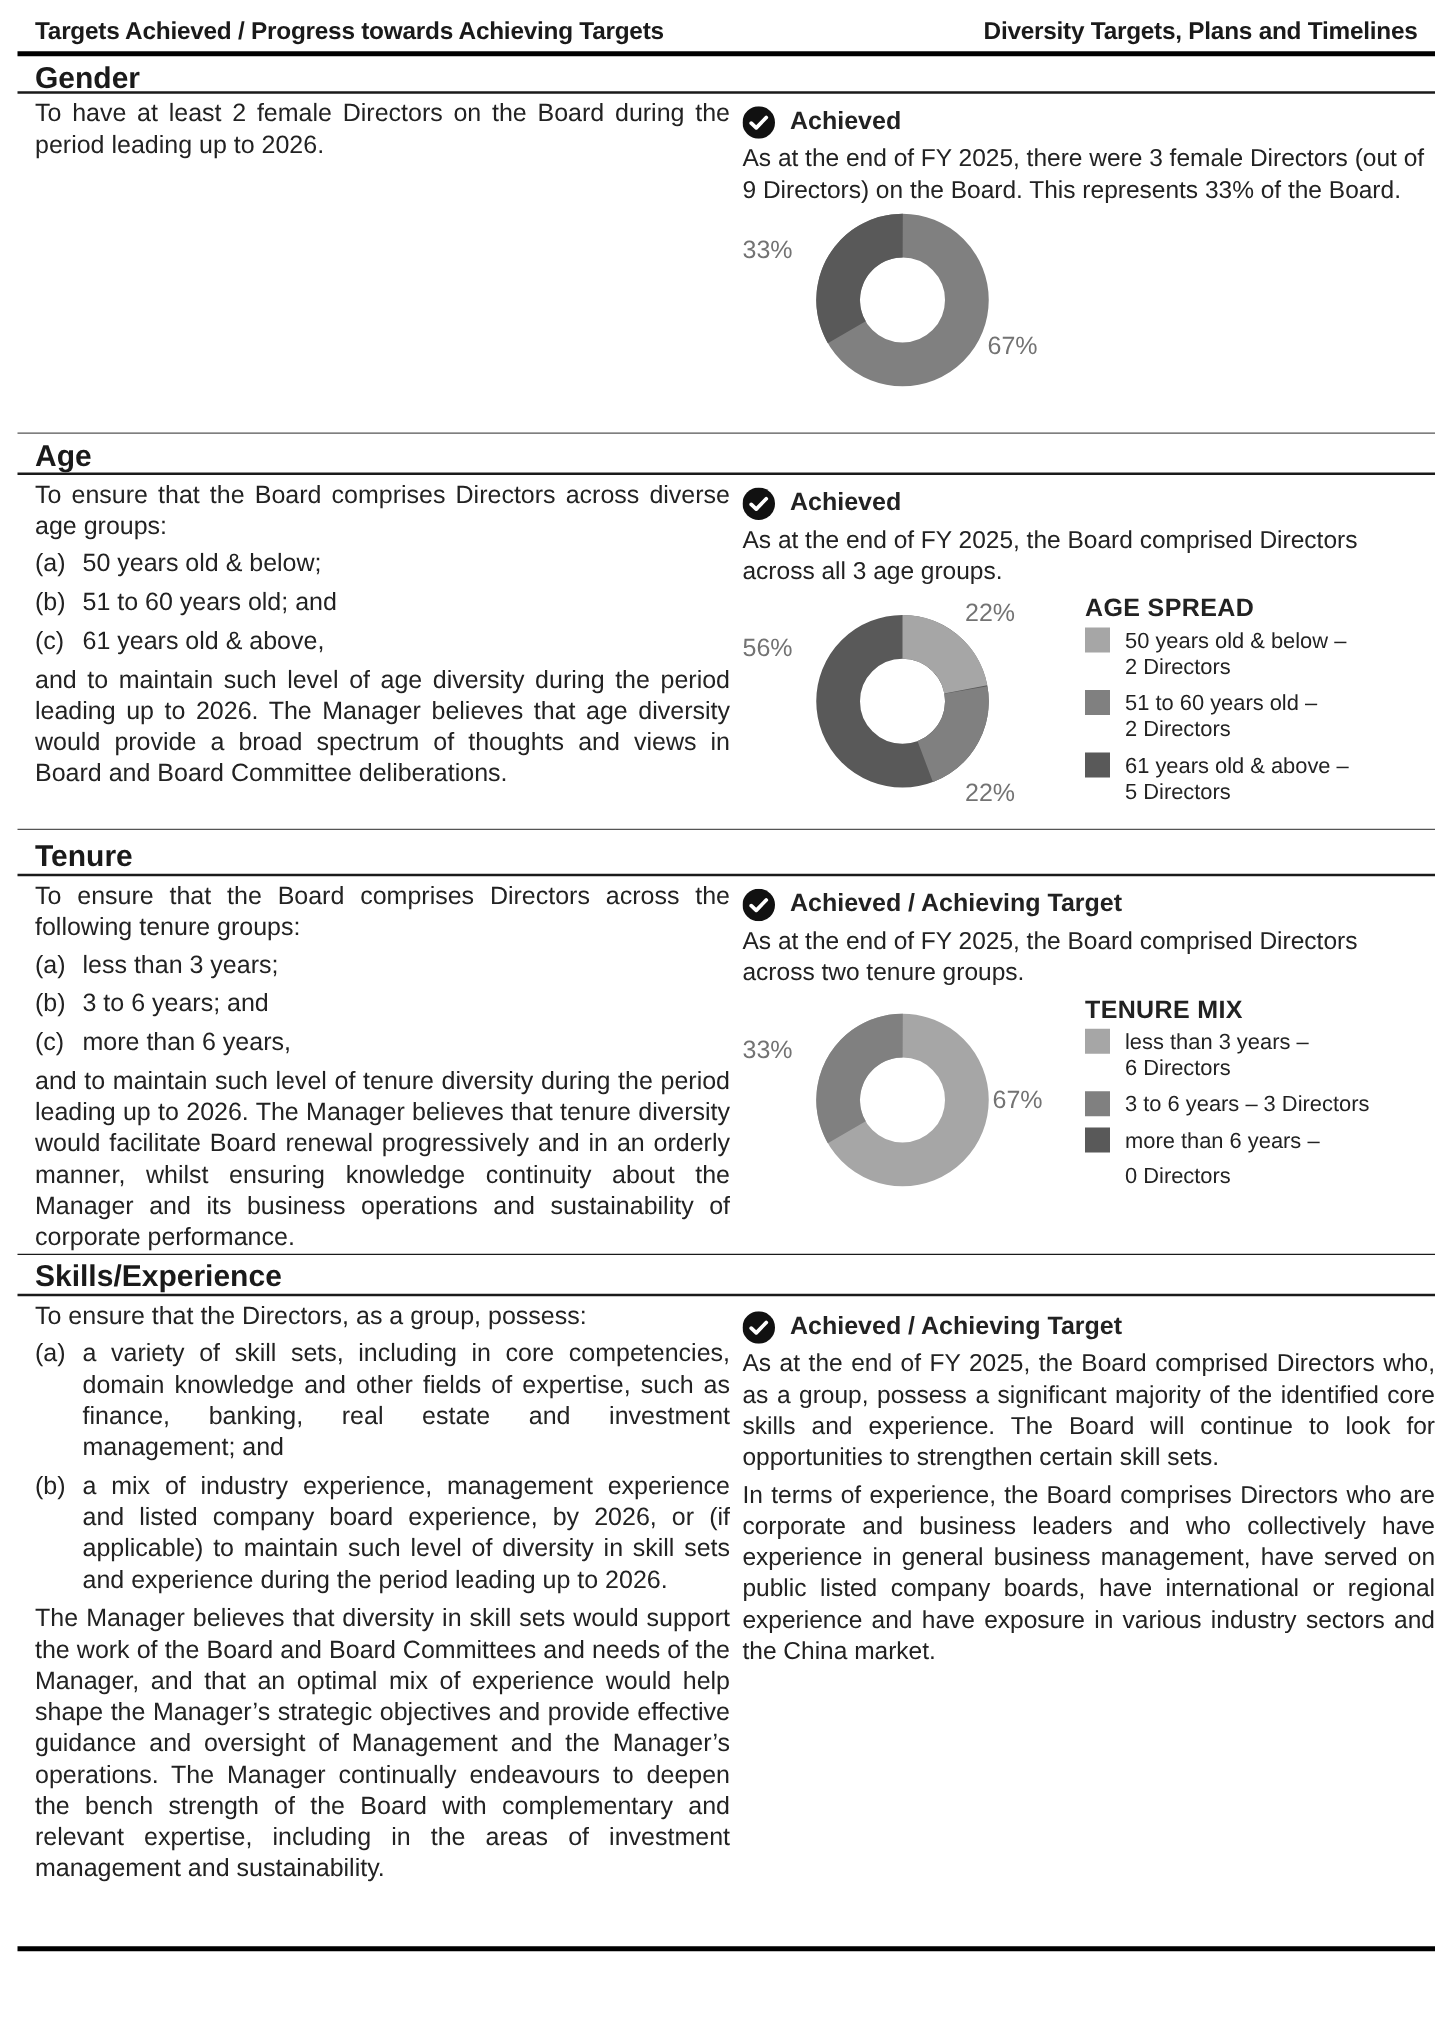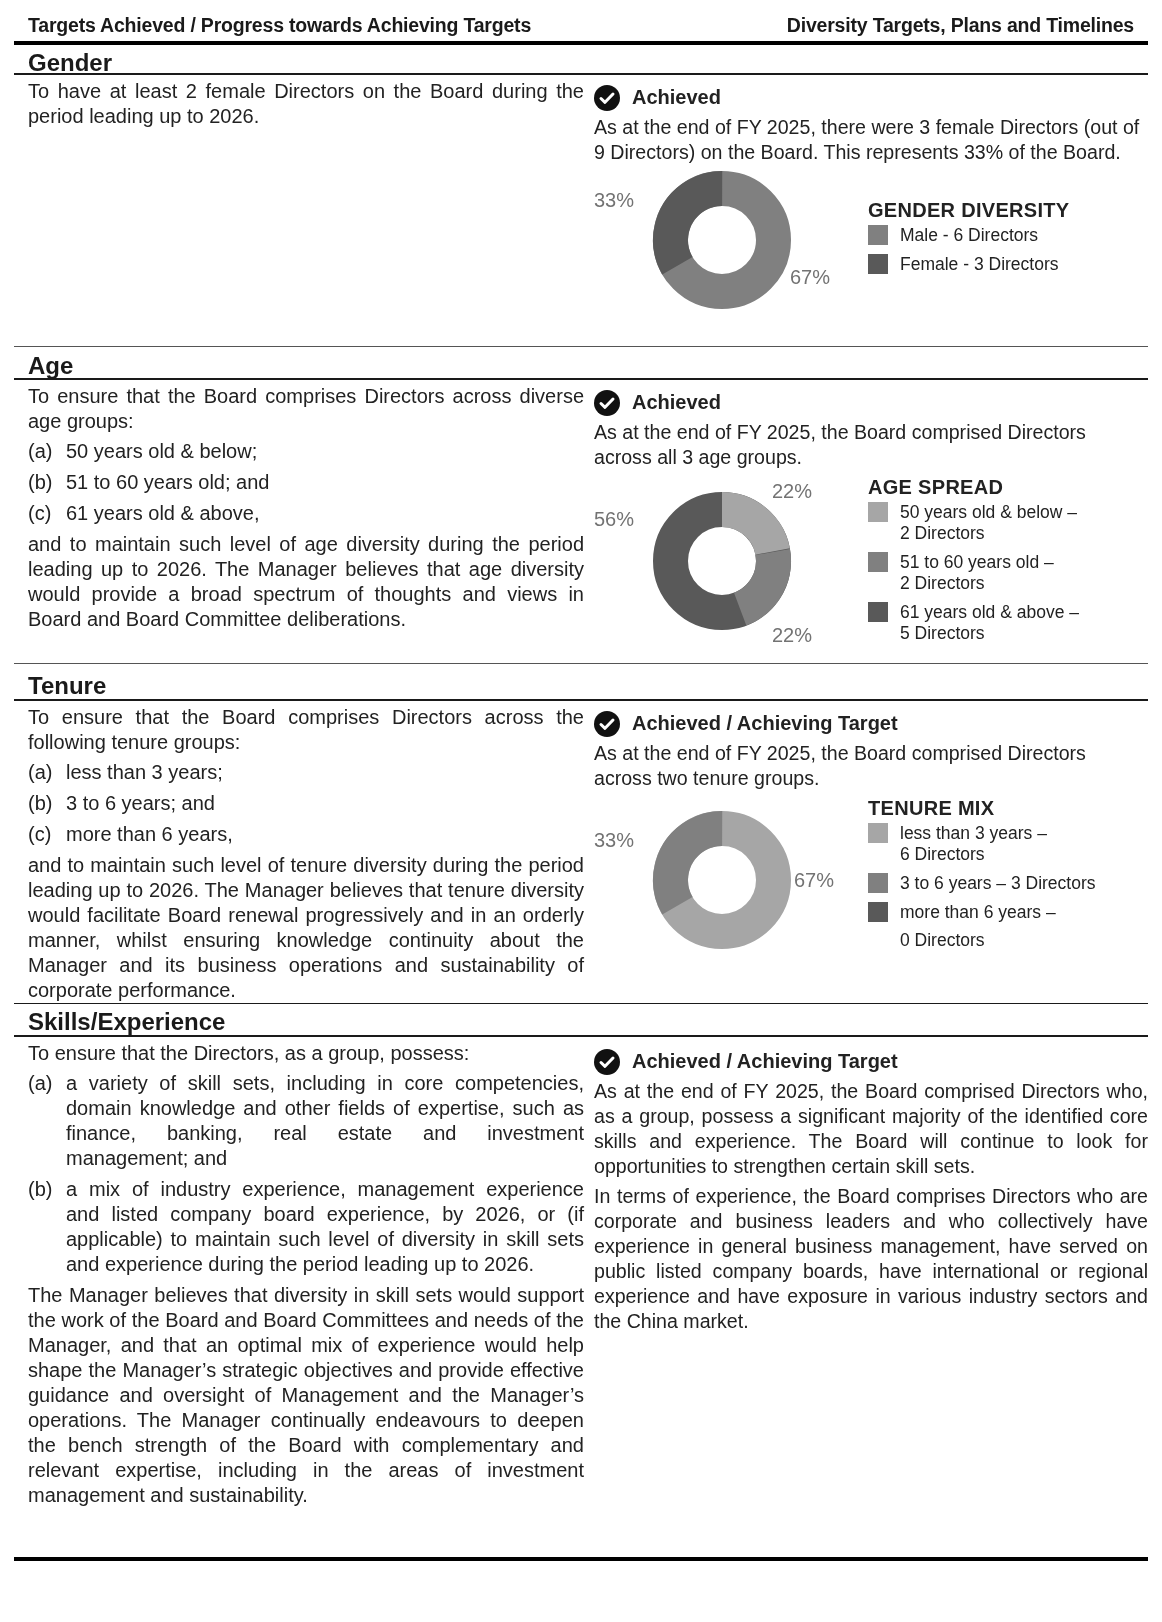--- a/index.html
+++ b/index.html
@@ -57,31 +57,20 @@
         <span>Achieved</span>
       </div>
       <p>As at the end of FY 2025, there were 3 female Directors (out of 9 Directors) on the Board. This represents 33% of the Board.</p>
       <div class="chart">
         <span class="pct" style="left:0;top:18px;">33%</span>
         <svg class="donut" style="left:58px;top:0px;" width="140" height="140" viewBox="-70 -70 140 140">
           <circle r="51.5" fill="none" stroke="#808080" stroke-width="35"></circle>
           <circle r="51.5" fill="none" stroke="#595959" stroke-width="35" stroke-dasharray="107.9 215.7" transform="rotate(-210)"></circle>
         </svg>
         <span class="pct" style="left:196px;top:95px;">67%</span>
-        <div class="legend" style="left:274px;top:28px;">
-          <div class="ttl">GENDER DIVERSITY</div>
-          <div class="it">
-              <span class="sw" style="background:#808080"></span>
-              <span>Male - 6 Directors</span>
-            </div>
-          <div class="it">
-              <span class="sw" style="background:#595959"></span>
-              <span>Female - 3 Directors</span>
-            </div>
-        </div>
       </div>
     </div>
   </div>
   <div class="grey"></div>
 
   <div class="section-title" style="height:31px;padding-top:5px;">Age</div>
   <div class="thin"></div>
   <div class="row" style="height:283px;">
     <div class="left">
       <p class="just">To ensure that the Board comprises Directors across diverse age groups:</p>

